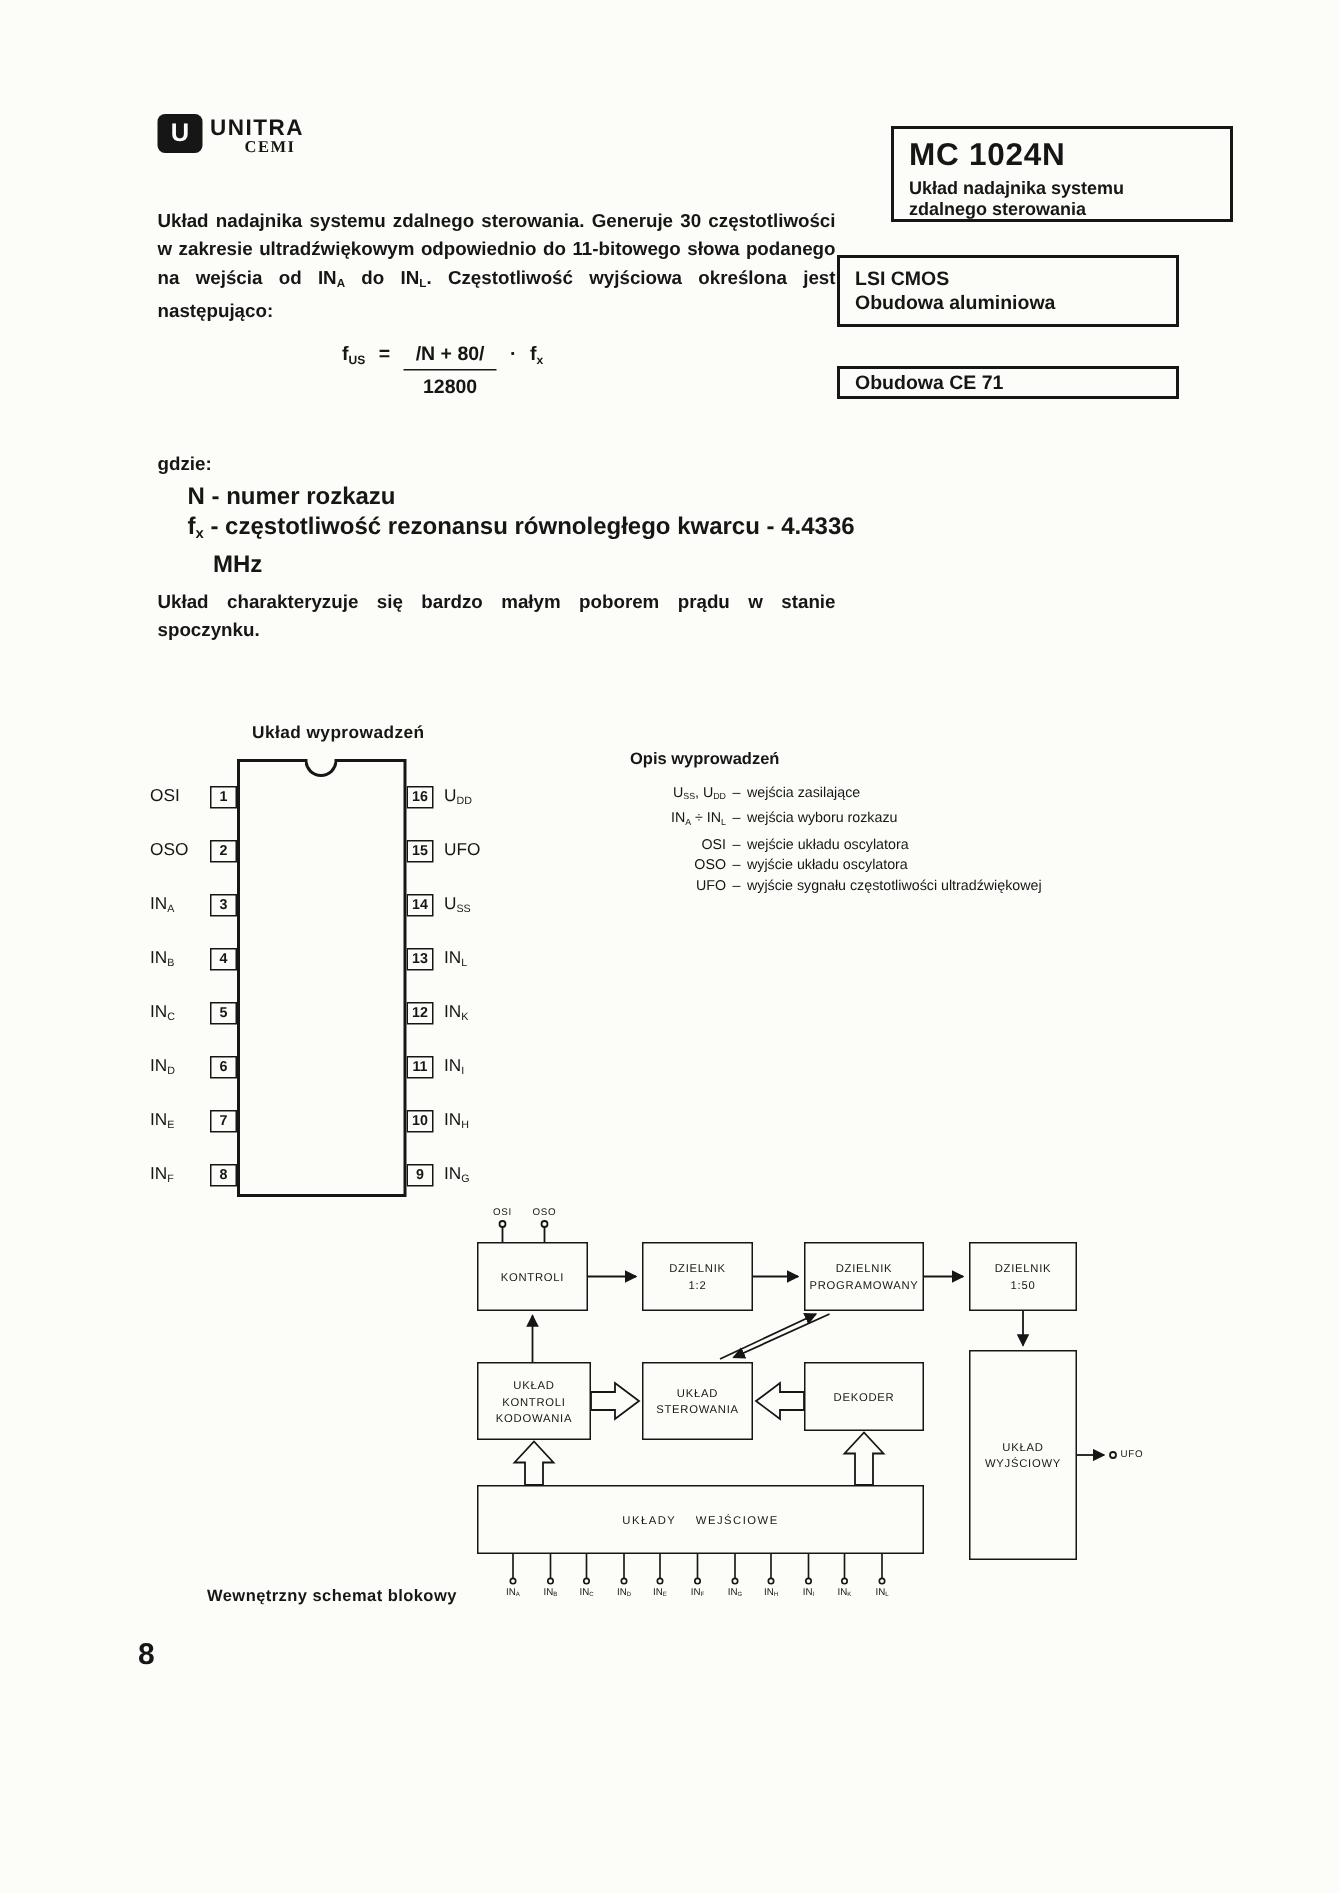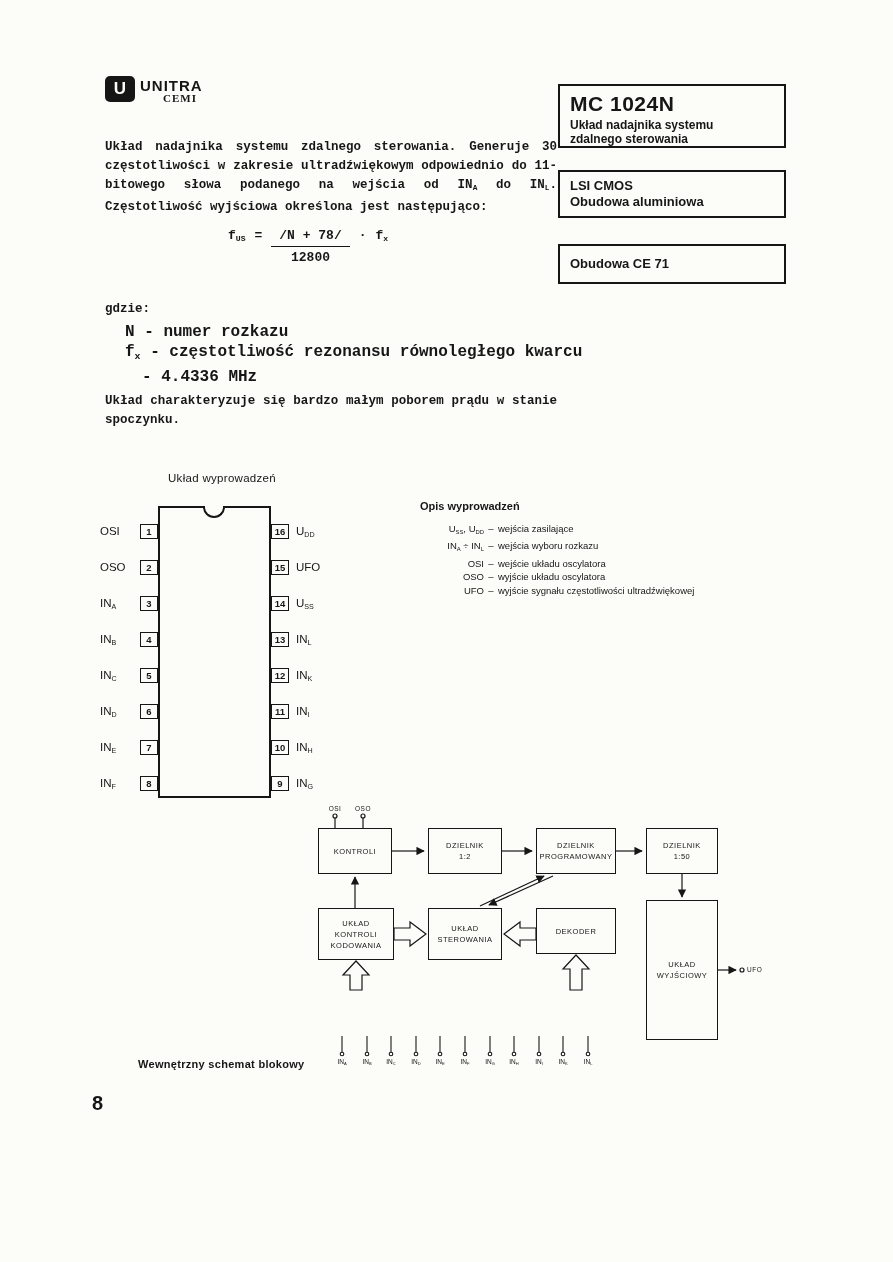--- a/index.html
+++ b/index.html
@@ -2,21 +2,21 @@
 <html><head>
 <meta charset="utf-8">
 <style>
   html,body{margin:0;padding:0;background:#e8e8e4;}
   #page{
     position:relative;width:893px;height:1262px;margin:0 auto;
     background:#fcfcf8;color:#161616;overflow:hidden;
     font-family:"Liberation Sans",sans-serif;
   }
   .abs{position:absolute;}
-  .mono{font-family:Liberation Mono, monospace;font-weight:700;}
+  .mono{font-family:Liberation Sans, sans-serif;font-weight:700;}
   sub{font-size:0.62em;vertical-align:-0.3em;letter-spacing:0;}
 
   
   .hdr-box{position:absolute;left:558px;width:228px;border:2.5px solid #161616;background:#fcfcf8;box-sizing:border-box;padding:6px 10px;}
   .part-no{font-weight:700;font-size:21px;letter-spacing:0.5px;}
   .part-desc{font-weight:700;font-size:12px;line-height:14px;margin-top:2px;width:170px;}
   .tech-line{font-weight:700;font-size:13px;line-height:16px;}
 
   
   .logo-mark{position:absolute;left:105px;top:76px;width:30px;height:26px;background:#161616;border-radius:5px;color:#fcfcf8;display:flex;align-items:center;justify-content:center;font-weight:700;font-size:17px;}
@@ -62,52 +62,52 @@
 </style>
 </head>
 <body>
 
 <div id="page">
 
   <div class="logo-mark">U</div>
   <div class="logo-brand">UNITRA</div>
   <div class="logo-sub">CEMI</div>
 
-  <div class="hdr-box" style="top:84px;height:64px;">
+  <div class="hdr-box" style="top:84px;height:64px;margin-left:36px;">
     <div class="part-no">MC 1024N</div>
     <div class="part-desc">Układ nadajnika systemu zdalnego sterowania</div>
   </div>
   <div class="hdr-box" style="top:170px;height:48px;display:flex;flex-direction:column;justify-content:center;">
     <div class="tech-line">LSI CMOS</div>
     <div class="tech-line">Obudowa aluminiowa</div>
   </div>
-  <div class="hdr-box" style="top:244px;height:40px;display:flex;align-items:center;">
+  <div class="hdr-box" style="top:244px;height:22px;display:flex;align-items:center;">
     <div class="tech-line">Obudowa CE 71</div>
   </div>
 
   <div class="para mono" style="left:105px;top:138px;width:452px;">Układ nadajnika systemu zdalnego sterowania.  Generuje 30 częstotliwości w zakresie ultradźwiękowym odpowiednio do 11-bitowego słowa podanego na wejścia od IN<sub>A</sub> do IN<sub>L</sub>. Częstotliwość wyjściowa określona jest następująco:</div>
 
   <div class="formula mono">
     <span>f<sub>US</sub></span>
     <span>=</span>
     <span class="frac">
-      <span class="num">/N + 78/</span>
+      <span class="num">/N + 80/</span>
       <span class="den">12800</span>
     </span>
     <span>·</span>
     <span>f<sub>x</sub></span>
   </div>
 
   <div class="abs mono" style="left:105px;top:302px;font-size:12.5px;">gdzie:</div>
   <div class="abs mono where-item" style="left:112px;top:322px;">N - numer rozkazu</div>
   <div class="abs mono where-item" style="left:112px;top:342px;">f<sub>x</sub> - częstotliwość rezonansu równoległego kwarcu - 4.4336 MHz</div>
 
   <div class="para mono" style="left:105px;top:392px;width:452px;">Układ charakteryzuje się bardzo małym poborem prądu w stanie spoczynku.</div>
 
-  <div class="abs" style="left:168px;top:472px;font-weight:400;font-size:11.5px;letter-spacing:0.3px;">Układ wyprowadzeń</div>
+  <div class="abs" style="left:168px;top:483px;font-weight:700;font-size:11.5px;letter-spacing:0.3px;">Układ wyprowadzeń</div>
   <div class="ic-body"></div>
   <div class="ic-notch"></div>
 
   <div class="pin-label lft" style="top:525px">OSI</div>
   <div class="pin-num" style="left:140px;top:524px">1</div>
   <div class="pin-label lft" style="top:561px">OSO</div>
   <div class="pin-num" style="left:140px;top:560px">2</div>
   <div class="pin-label lft" style="top:597px">IN<sub>A</sub></div>
   <div class="pin-num" style="left:140px;top:596px">3</div>
   <div class="pin-label lft" style="top:633px">IN<sub>B</sub></div>
@@ -258,20 +258,23 @@
       <span>UKŁAD</span>
       <span>STEROWANIA</span>
     </div>
     <div class="dbox" style="left:241px;top:103px;width:80px;height:46px;">
       <span>DEKODER</span>
     </div>
     <div class="dbox" style="left:351px;top:95px;width:72px;height:140px;">
       <span>UKŁAD</span>
       <span>WYJŚCIOWY</span>
     </div>
+    <div class="dbox" style="left:23px;top:185px;width:298px;height:46px;letter-spacing:1px;word-spacing:10px;">
+      <span>UKŁADY  WEJŚCIOWE</span>
+    </div>
 
     <div class="in-label" style="left:36px;top:253px;">IN<sub>A</sub></div>
     <div class="in-label" style="left:61px;top:253px;">IN<sub>B</sub></div>
     <div class="in-label" style="left:85px;top:253px;">IN<sub>C</sub></div>
     <div class="in-label" style="left:110px;top:253px;">IN<sub>D</sub></div>
     <div class="in-label" style="left:134px;top:253px;">IN<sub>E</sub></div>
     <div class="in-label" style="left:159px;top:253px;">IN<sub>F</sub></div>
     <div class="in-label" style="left:184px;top:253px;">IN<sub>G</sub></div>
     <div class="in-label" style="left:208px;top:253px;">IN<sub>H</sub></div>
     <div class="in-label" style="left:233px;top:253px;">IN<sub>I</sub></div>

